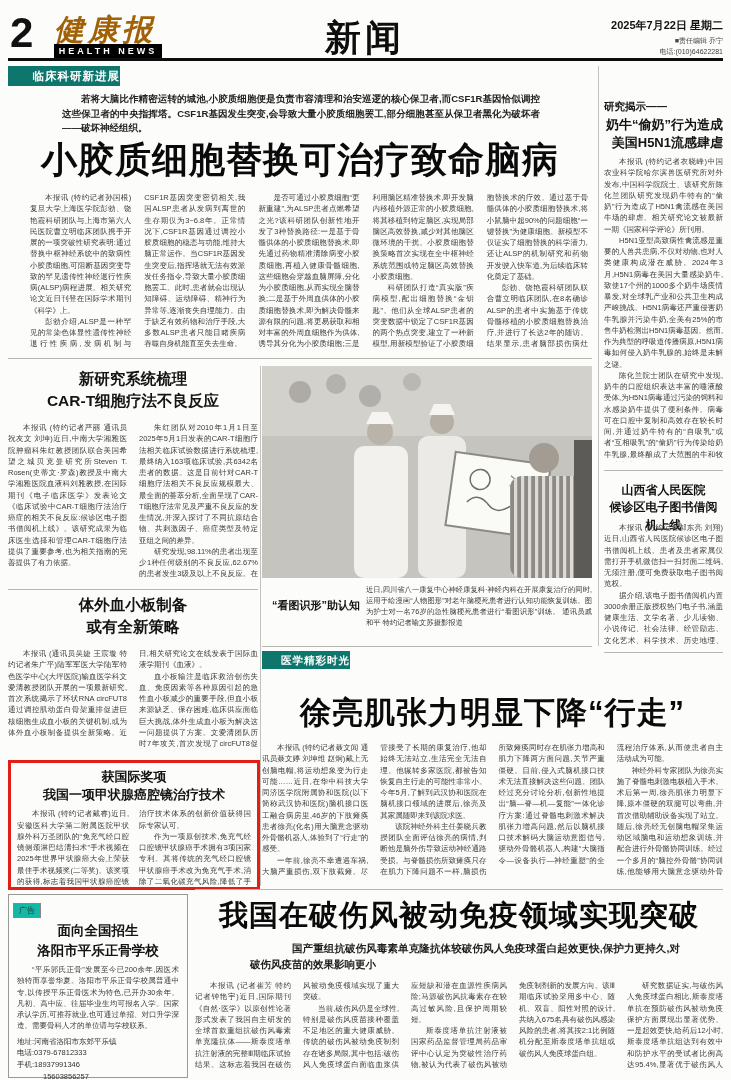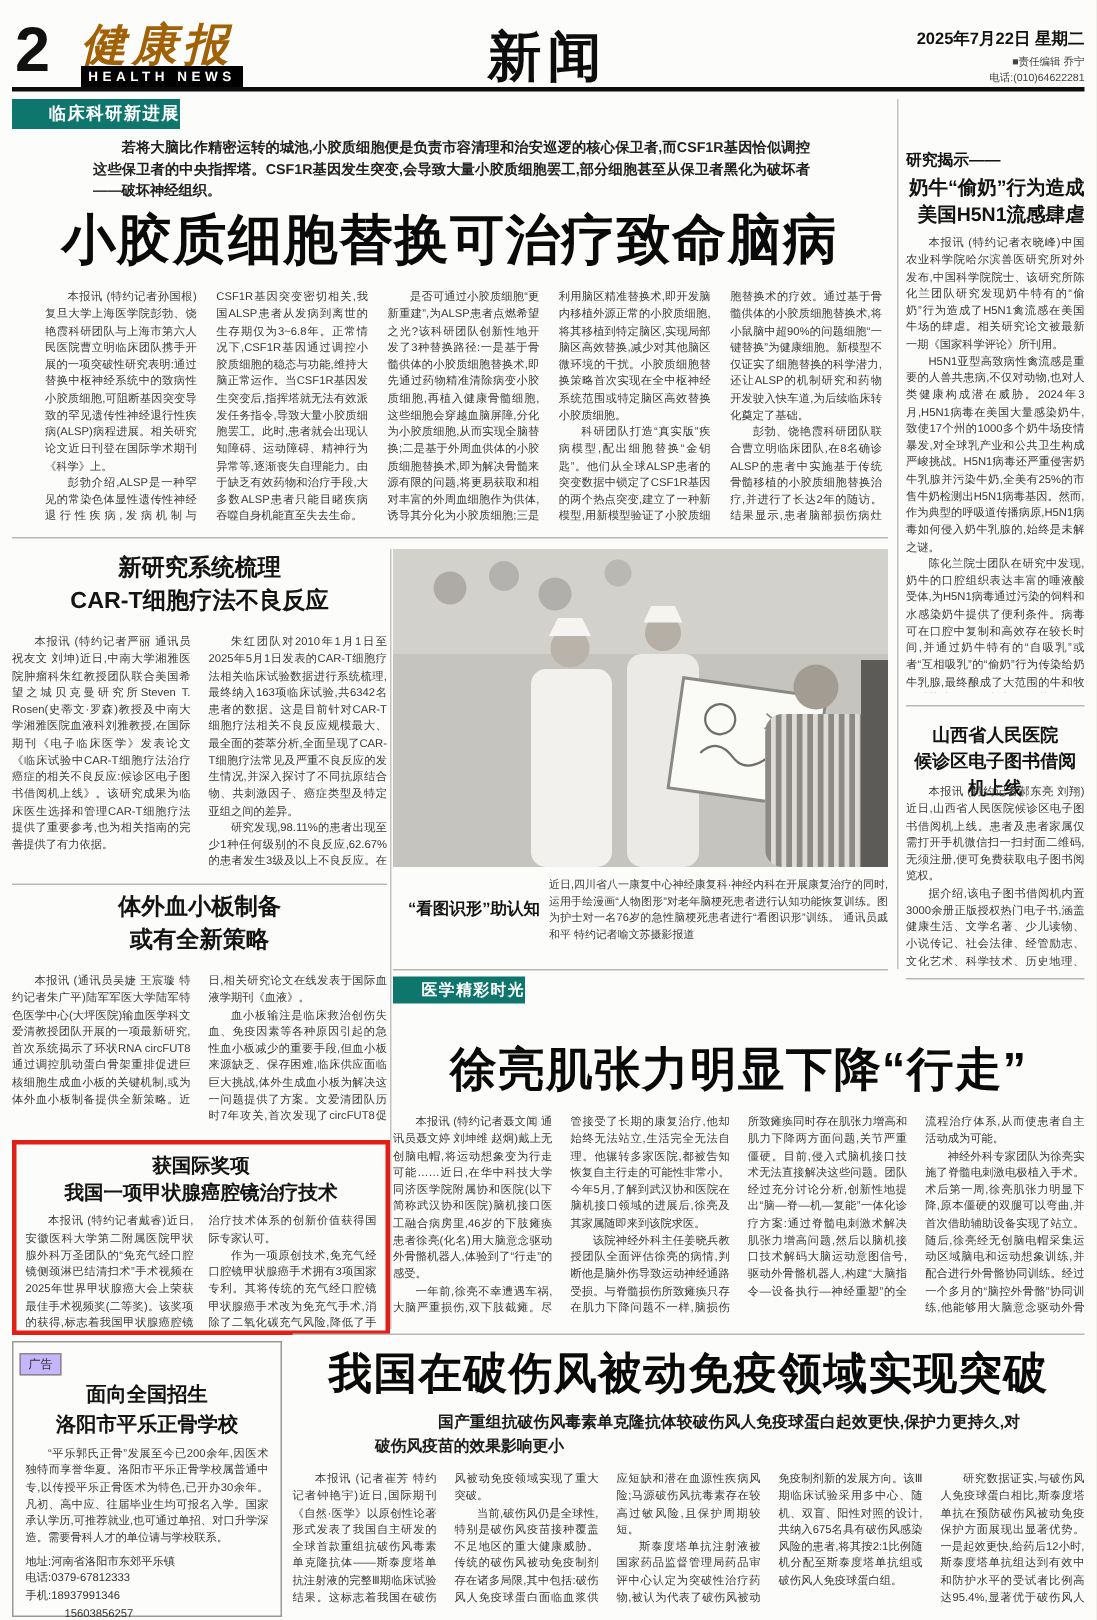--- a/index.html
+++ b/index.html
@@ -37,21 +37,21 @@
   
   .cart-title{position:absolute;left:8px;top:368px;width:250px;text-align:center;font-size:15.5px;font-weight:800;line-height:1.45;color:#141414;}
   .cart-body{position:absolute;left:8px;top:422px;width:250px;height:162px;column-count:2;column-gap:12px;column-fill:auto;}
   .plt-title{position:absolute;left:8px;top:594px;width:250px;text-align:center;font-size:15.5px;font-weight:800;line-height:1.45;color:#141414;}
   .plt-body{position:absolute;left:8px;top:648px;width:250px;height:108px;column-count:2;column-gap:12px;column-fill:auto;}
   .redbox{position:absolute;left:8px;top:760px;width:252px;height:130px;border:3px solid #e21f17;background:#fcfcfa;padding:5px 6px;}
   .redbox .t{text-align:center;font-size:13px;font-weight:800;line-height:1.4;color:#141414;margin-bottom:4px;}
   .redbox .b{height:84px;column-count:2;column-gap:10px;column-fill:auto;}
   
   .adbox{position:absolute;left:8px;top:894px;width:180px;height:184px;border:1px solid #9a9893;background:#fcfcfa;padding:4px 8px;}
-  .ad-badge{display:inline-block;border:1px solid #8a8885;background:#c4b5fd;color:#333;font-size:8px;padding:1px 5px;margin-left:-4px;}
+  .ad-badge{display:inline-block;border:1px solid #8a8885;background:#14b8a6;color:#333;font-size:8px;padding:1px 5px;margin-left:-4px;}
   .ad-title{text-align:center;font-size:13.5px;font-weight:800;line-height:1.45;color:#141414;margin:3px 0 4px;}
   .ad-body{font-size:7.5px;line-height:1.5;text-align:justify;color:#3a3a38;}
   .ad-body p{margin:0;text-indent:2em;}
   .ad-lines{margin-top:4px;font-size:7.5px;line-height:1.55;color:#333;}
   .ad-lines div{white-space:nowrap;}
   .ad-lines .ind{padding-left:26px;}
   
   .sb{position:absolute;left:604px;width:119px;}
   .sb-kicker{top:100px;font-size:10.5px;font-weight:700;color:#141414;}
   .sb-head1{top:116px;text-align:right;font-size:13px;font-weight:800;line-height:1.4;color:#141414;}

